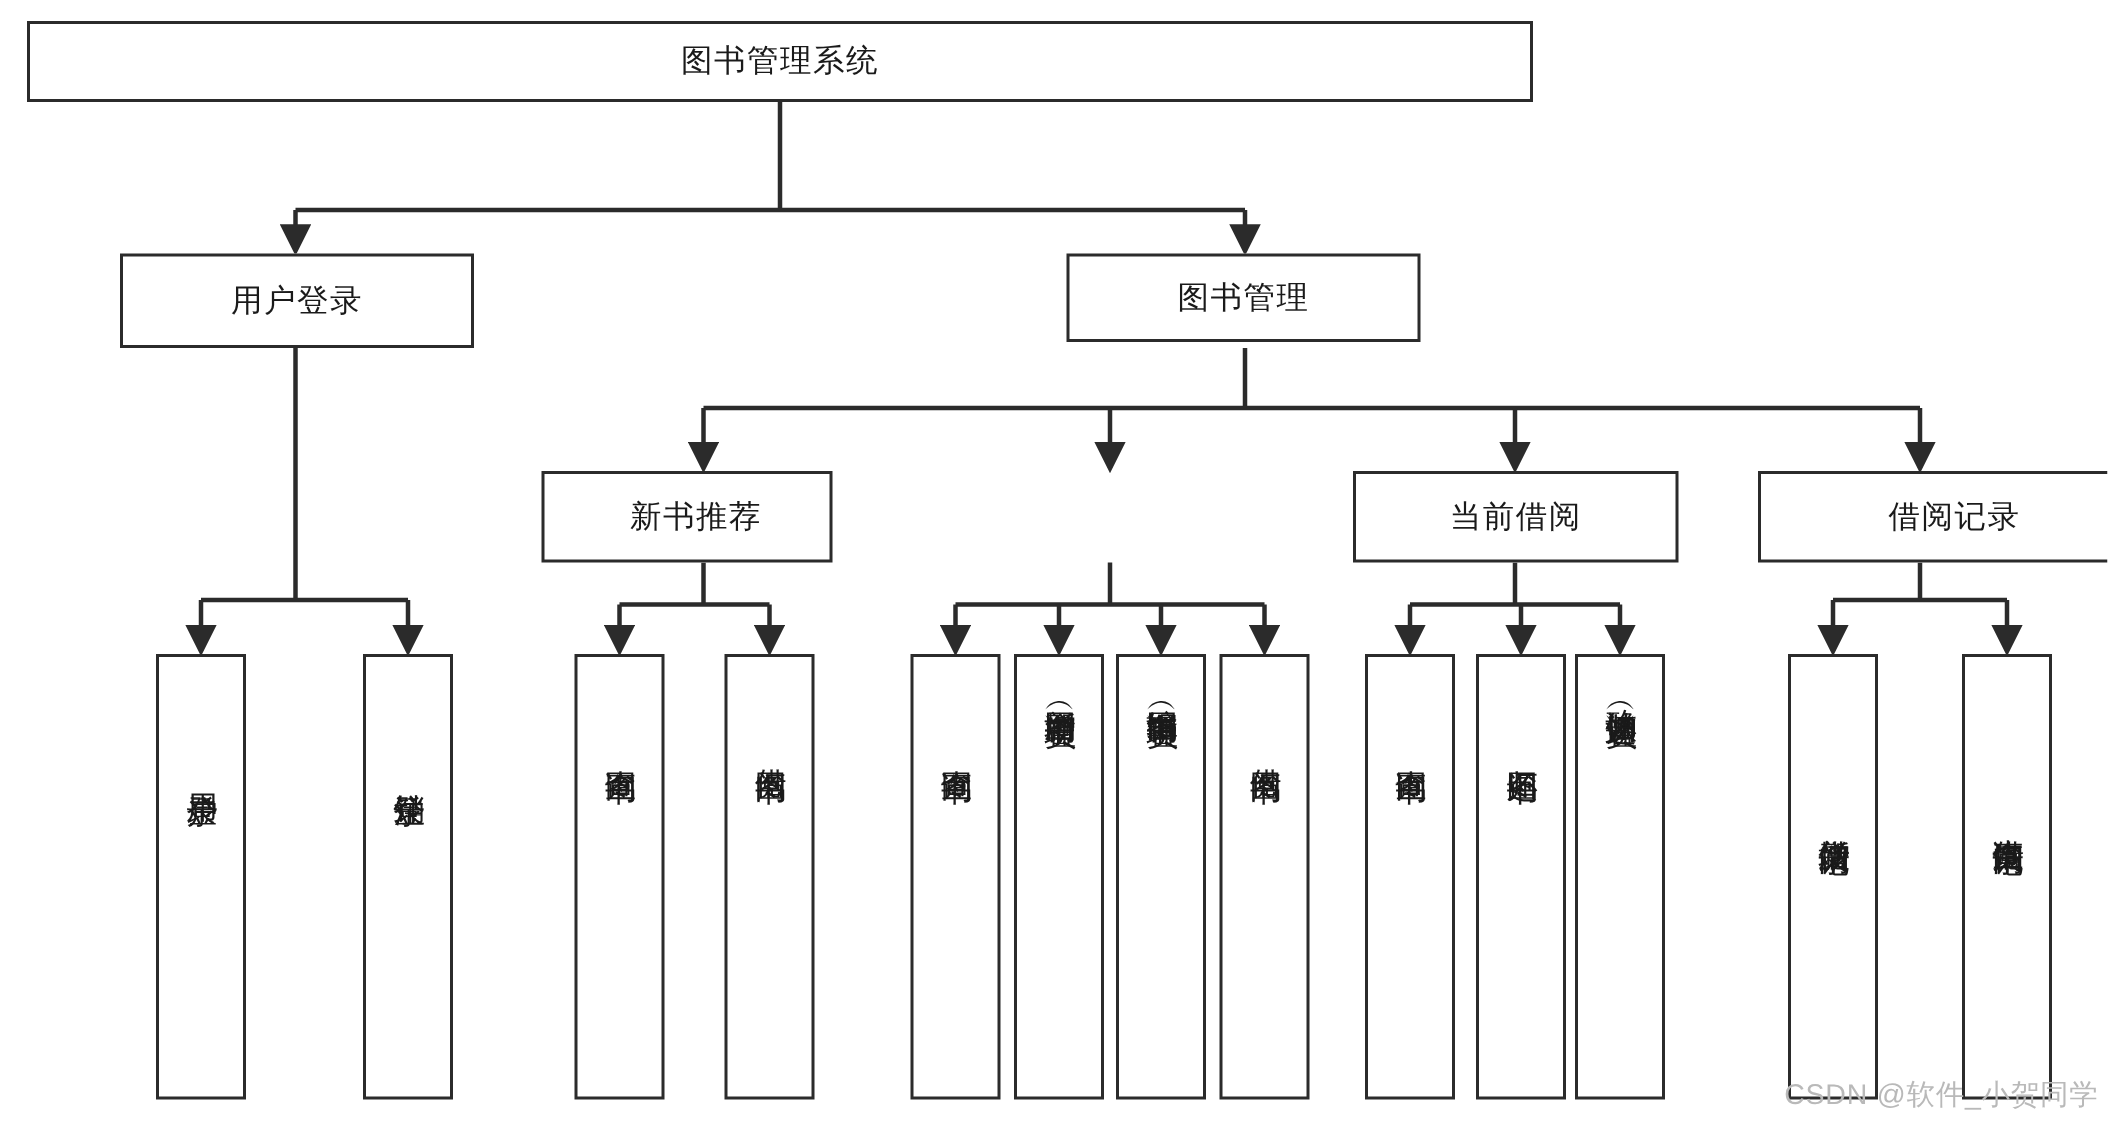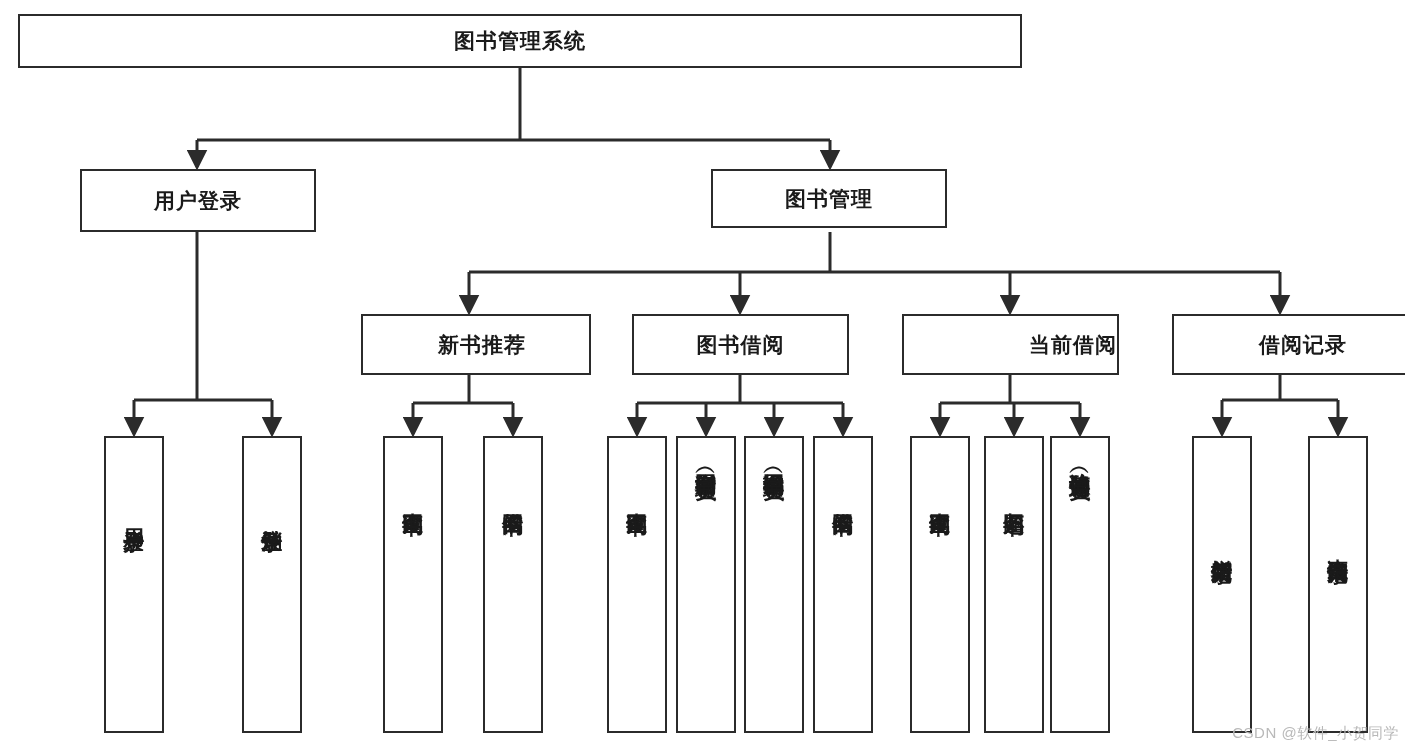--- a/index.html
+++ b/index.html
@@ -27,21 +27,20 @@
   }
   .node {
     position: absolute;
     box-sizing: border-box;
     background: #ffffff;
     border: 2px solid #2b2b2b;
     display: flex;
     align-items: center;
     justify-content: center;
     color: #1a1a1a;
-    font-weight: bold;
   }
   .node.horiz {
     font-size: 21px;
     letter-spacing: 1px;
     line-height: 1.1;
   }
   .node.vert {
     font-size: 21px;
     line-height: 1.22;
     letter-spacing: 1px;
@@ -64,21 +63,21 @@
   .node.vert.mid3 .vlabel {
     margin-top: 90px;
   }
   .node.vert.top .vlabel {
     margin-top: 4px;
   }
   .watermark {
     position: absolute;
     right: 6px;
     bottom: 4px;
-    font-size: 15px;
+    font-size: 19px;
     color: #b9b9b9;
     letter-spacing: 0.5px;
     white-space: nowrap;
     margin-top: 38px;
   }
 </style>
 </head>
 <body>
 
 <div id="canvas">
@@ -137,27 +136,24 @@
     <span>图书管理系统</span>
   </div>
 
   <div class="node horiz" style="left:80px; top:169px; width:236px; height:63px;">
     <span>用户登录</span>
   </div>
   <div class="node horiz" style="left:711px; top:169px; width:236px; height:59px;">
     <span>图书管理</span>
   </div>
 
-  <div class="node horiz" style="left:361px; top:314px; width:230px; height:61px;padding-left:12px;">
+  <div class="node horiz" style="left:361px; top:314px; width:194px; height:61px;padding-left:12px;">
     <span>新书推荐</span>
   </div>
-  <div class="node horiz" style="left:632px; top:314px; width:217px; height:61px;">
-    <span>图书借阅</span>
-  </div>
-  <div class="node horiz" style="left:902px; top:314px; width:217px; height:61px;justify-content:flex-end;">
+  <div class="node horiz" style="left:902px; top:314px; width:217px; height:61px;">
     <span>当前借阅</span>
   </div>
   <div class="node horiz" style="left:1172px; top:314px; width:262px; height:61px;">
     <span>借阅记录</span>
   </div>
 
   <div class="node vert mid2" style="left:104px; top:436px; width:60px; height:297px;">
     <span class="vlabel">用户登录</span>
   </div>
   <div class="node vert mid2" style="left:242px; top:436px; width:60px; height:297px;">

